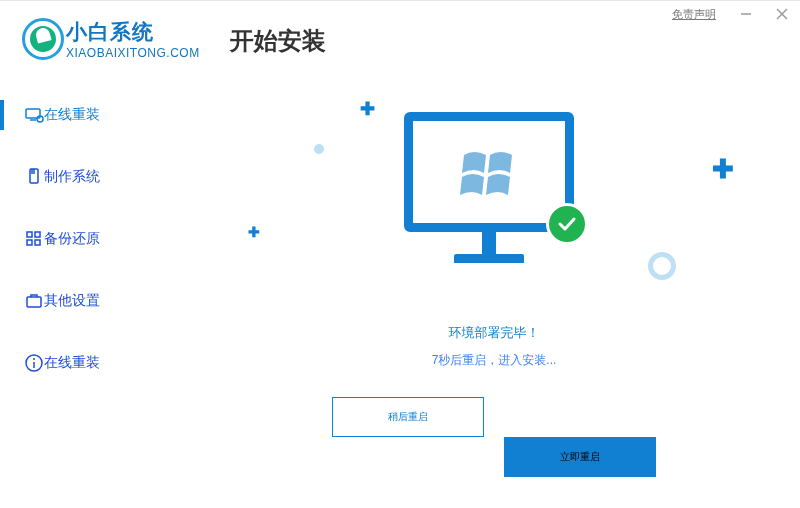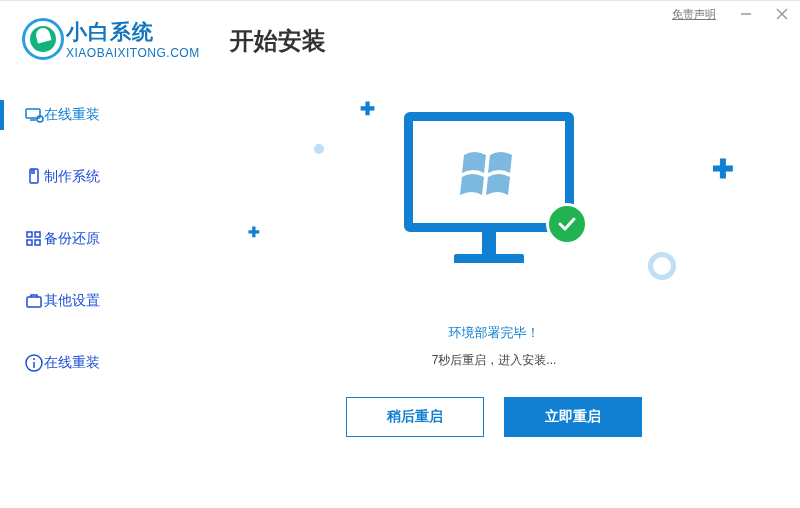--- a/index.html
+++ b/index.html
@@ -30,25 +30,25 @@
   .illus { position: relative; width: 100%; height: 220px; }
   .monitor { position: absolute; left: 216px; top: 28px; }
   .monitor-screen { width: 170px; height: 120px; border: 9px solid #1180d3; border-radius: 6px; background: #fff; display:flex; align-items:center; justify-content:center; }
   .monitor-stand { width: 14px; height: 22px; background:#1180d3; margin: 0 auto; }
   .monitor-base { width: 70px; height: 9px; background:#1180d3; margin: 0 auto; border-radius:2px 2px 0 0; }
   .check-badge { position:absolute; right:-14px; bottom:18px; width:42px; height:42px; border-radius:50%; background:#21b351; border:3px solid #fff; display:flex; align-items:center; justify-content:center; }
   .deco-plus { position:absolute; color:#1180d3; font-weight:bold; font-size:18px; }
   .deco-circle { position:absolute; border-radius:50%; }
   .status-text { text-align:center; margin-top: 20px; }
   .status-main { font-size: 13px; color:#1180d3; font-weight:500; }
-  .status-sub { font-size: 12px; color:#404040; margin-top:10px; }
+  .status-sub { font-size: 12px; color:#3b82f6; margin-top:10px; }
   .btn-row { display:flex; justify-content:center; gap:20px; margin-top:28px; }
-  .btn { width:138px; height:40px; display:flex; align-items:center; justify-content:center; font-size:14px; cursor:pointer;font-weight:bold; }
+  .btn { width:152px; height:40px; display:flex; align-items:center; justify-content:center; font-size:10px; cursor:pointer; }
   .btn-outline { border:1px solid #1180d3; color:#1180d3; background:#fff; }
-  .btn-solid { background:#1180d3; color:#ffffff; }
+  .btn-solid { background:#1180d3; color:#000000;margin-top:40px; }
   .topline { position:absolute; left:0; right:0; top:0; height:1px; background:#e6e6e6; }
 </style>
 </head>
 <body>
 
 <div class="window">
   <div class="topline"></div>
 
   <div class="titlebar">
     <span class="disclaimer">免责声明</span>

